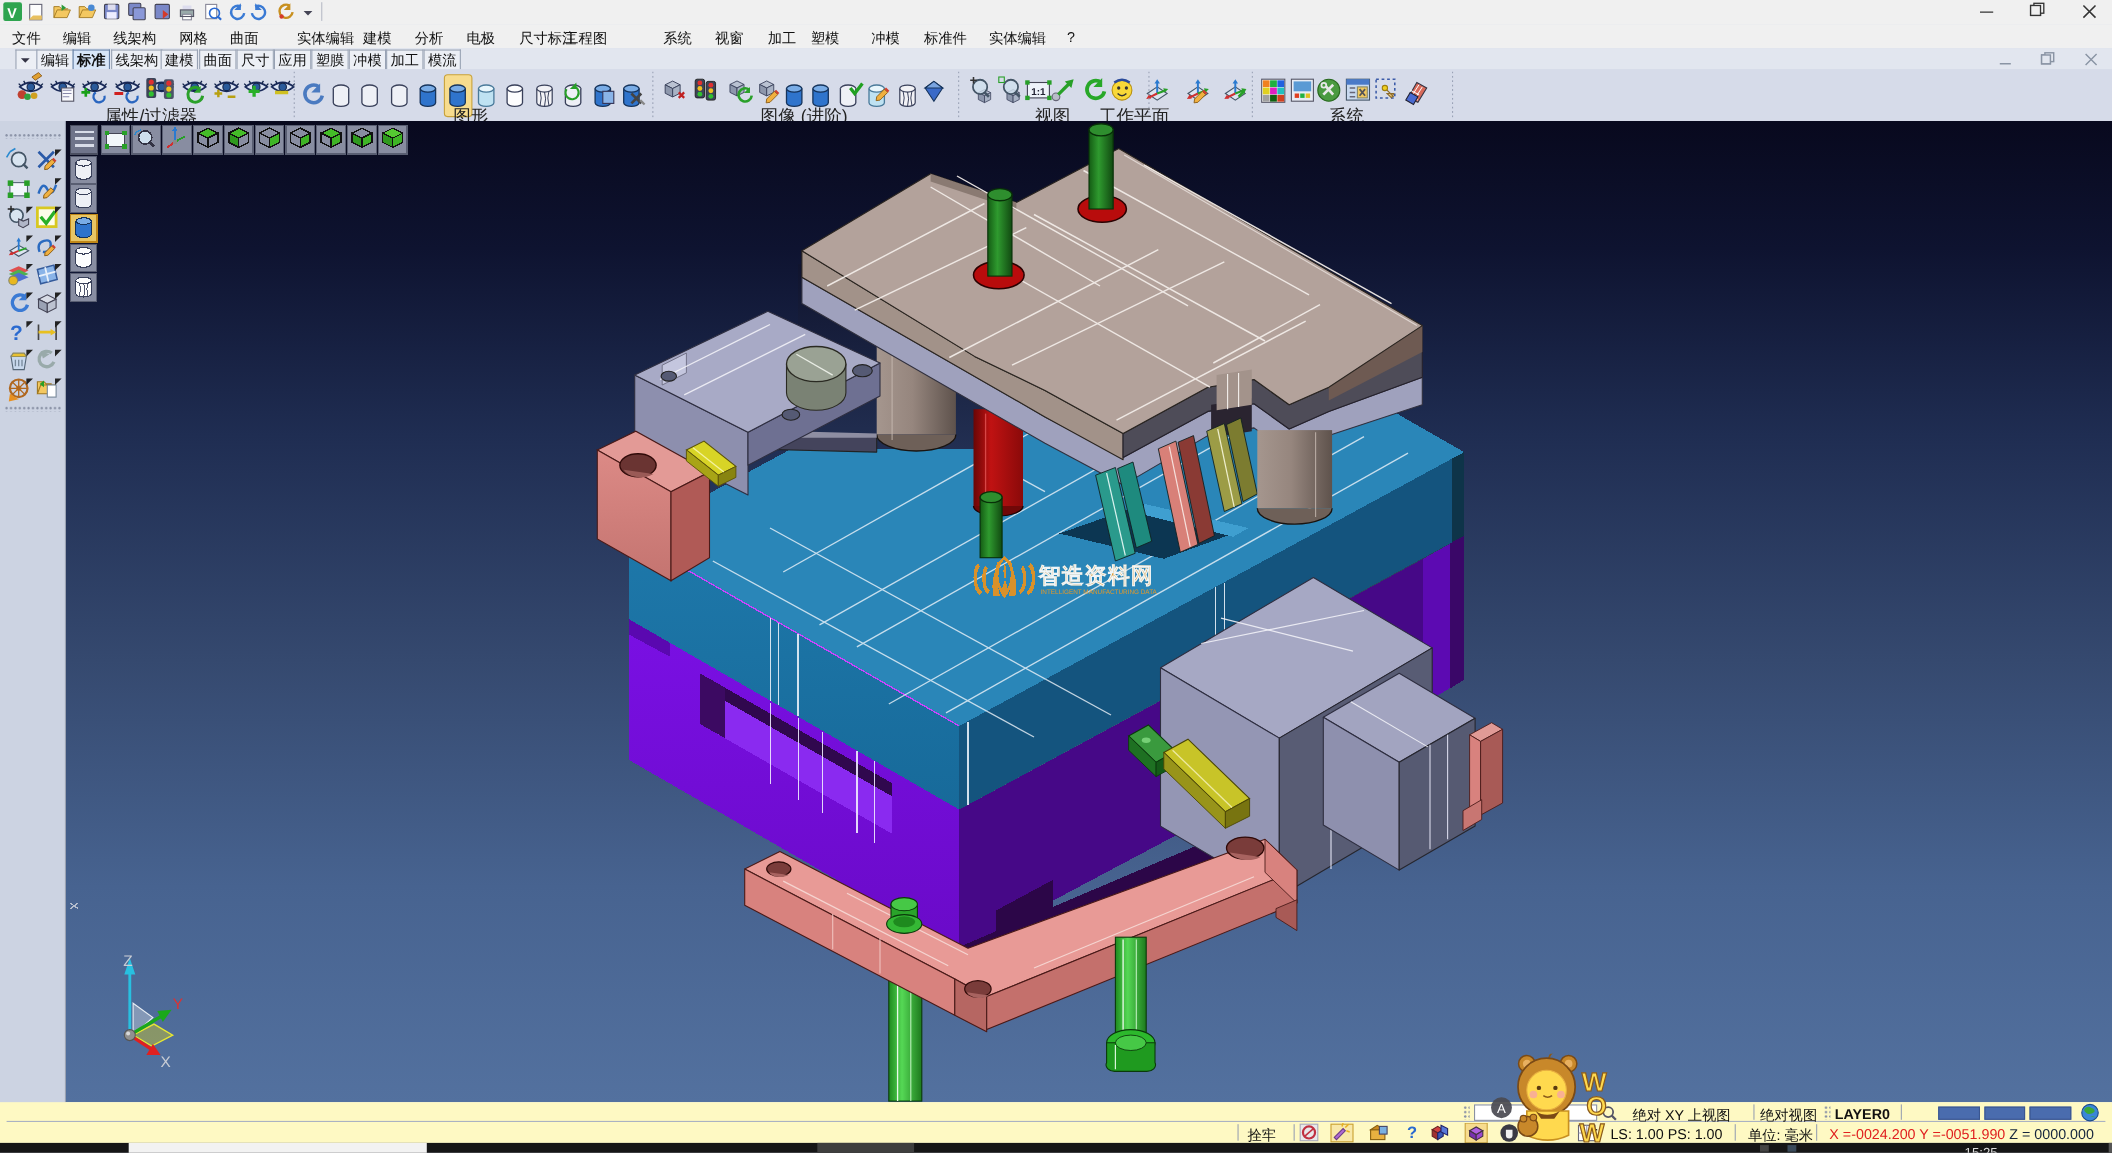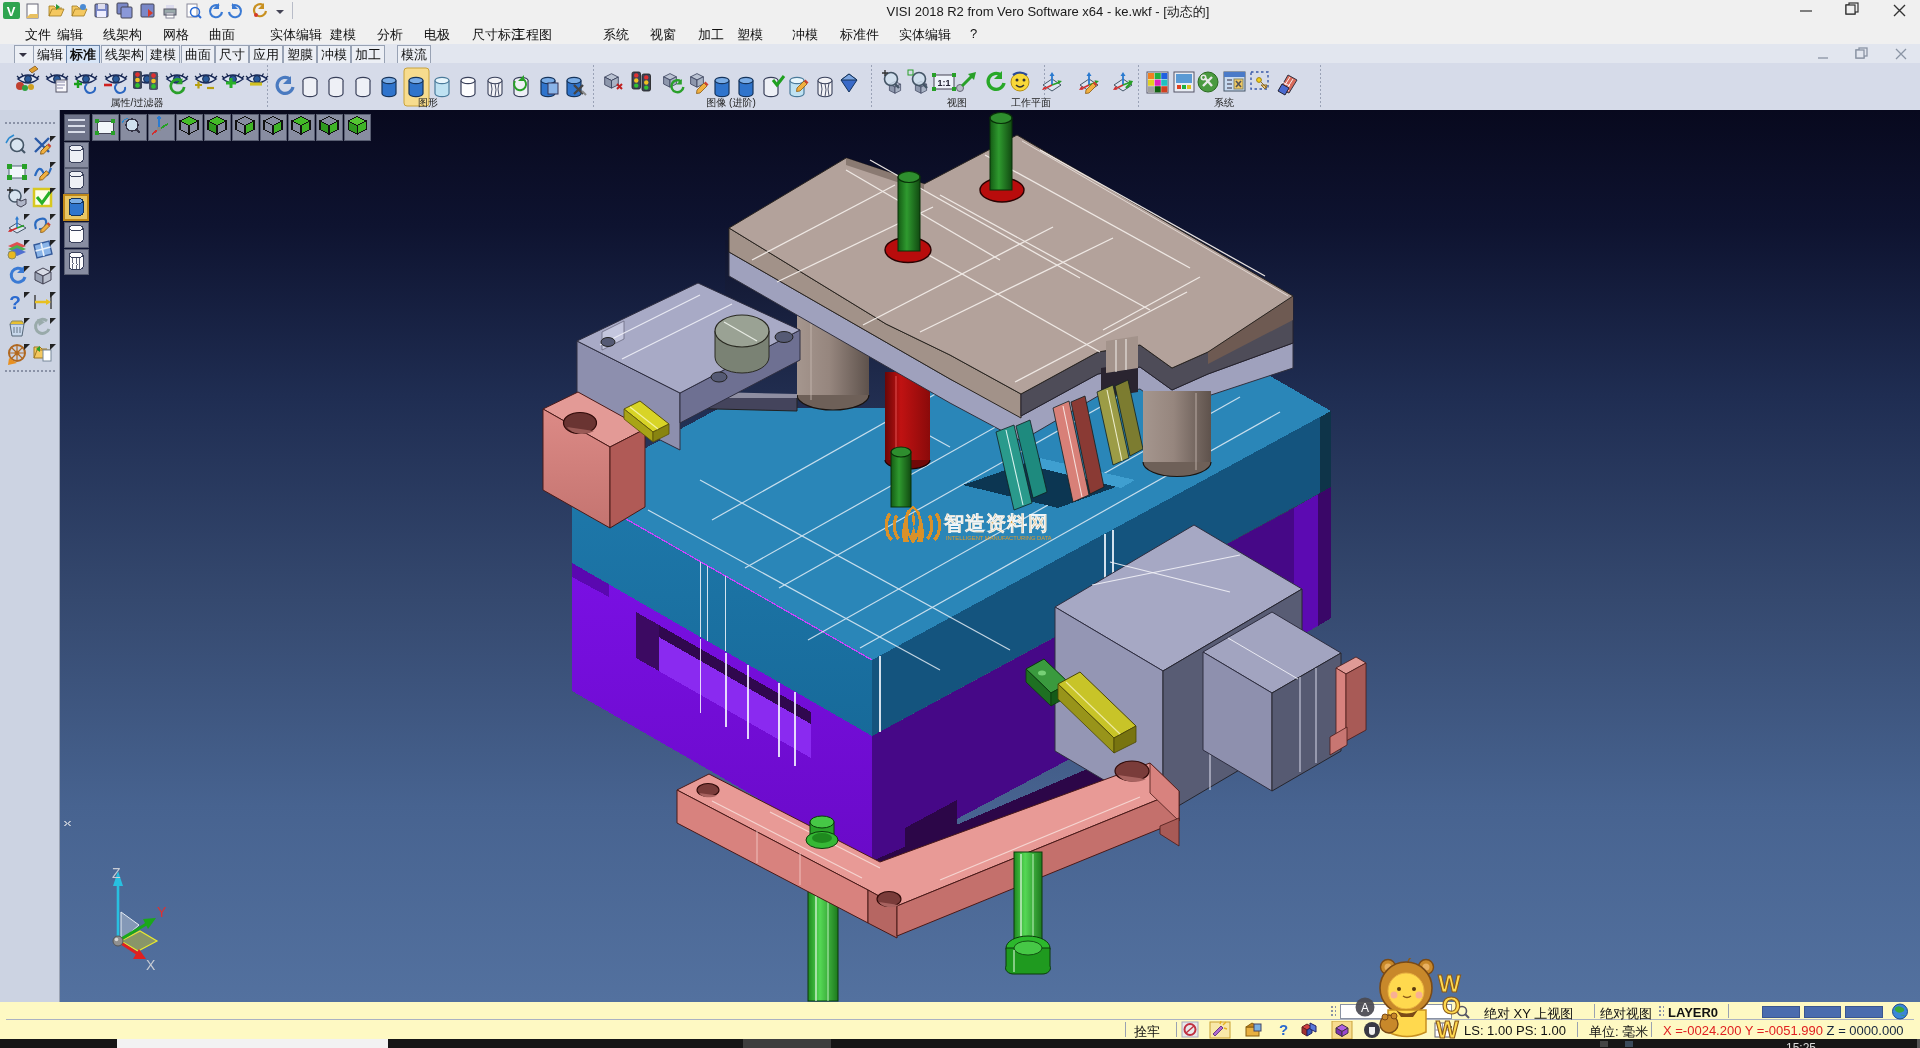--- a/index.html
+++ b/index.html
@@ -5,31 +5,30 @@
 html,body{width:1920px;height:1048px;overflow:hidden;font-family:"Liberation Sans",sans-serif;background:#d6dbe9}
 .abs{position:absolute}
 #titlebar{position:absolute;left:0;top:0;width:1920px;height:22px;background:#f0f0f0}
 #title-text{position:absolute;left:176px;top:3px;width:1744px;text-align:center;font-size:13px;color:#1a1a1a}
 #menubar{position:absolute;left:0;top:22px;width:1920px;height:22px;background:#f0f0f0;font-size:13px;color:#111}
 .mi{position:absolute;top:4px}
 #tabrow{position:absolute;left:0;top:44px;width:1920px;height:19px;background:#e2e6ef;font-size:13px}
 .tab{position:absolute;top:1px;height:18px;line-height:17px;padding:0 3px;background:#eceff5;border:1px solid #98a2b4;border-bottom:none;color:#111}
 .tab.sel{background:#d8e6f8;font-weight:bold;border-color:#6a84a8}
 #ribbon{position:absolute;left:0;top:63px;width:1920px;height:47px;background:#d6dbe9}
-.gl{position:absolute;top:33px;font-size:10px;color:#222;transform:translateX(-50%);white-space:nowrap}
+.gl{position:absolute;top:33px;font-size:16px;color:#222;transform:translateX(-50%);white-space:nowrap}
 .gsep{position:absolute;top:2px;height:42px;width:1px;background-image:linear-gradient(#9aa2b6 40%,transparent 40%);background-size:1px 4px}
 #dock{position:absolute;left:0;top:110px;width:60px;height:892px;background:#ccd3e2;border-right:1px solid #9aa2b2}
 #statusbar{position:absolute;left:0;top:1002px;width:1920px;height:37px;background:#fef9c3;font-size:13px;color:#111}
 #taskbar{position:absolute;left:0;top:1039px;width:1920px;height:9px;background:#161616}
 .vsep{position:absolute;width:1px;background:#9aa2b2}
 .dotgrip{position:absolute;width:6px;background-image:radial-gradient(circle,#8a92a6 1px,transparent 1.2px);background-size:4px 4px}
 </style></head>
 <body>
 <div id="titlebar">
-<div id="title-text">VISI 2018 R2 from Vero Software x64 - ke.wkf - [动态的]</div>
 <svg class="abs" style="left:0;top:0" width="320" height="22">
 <rect x="3" y="2" width="17" height="17" rx="2" fill="#2ea44f"></rect>
       <text x="11" y="16" font-size="13" font-weight="bold" fill="#fff" text-anchor="middle">V</text>
 <g stroke="#667" stroke-width="1" fill="#fdfdfd">
         <rect x="27" y="4" width="11" height="14"></rect>
       </g>
 <path d="M26,18 l4,-4 h8 v4 z" fill="#e8c060"></path>
 <g transform="translate(48,3)">
         <path d="M1,13 l3,-7 h12 l-3,7 z M1,13 v-10 h5 l2,2 h6" fill="#f4c860" stroke="#a07820" stroke-width="0.8"></path>
         <path d="M8,1 l4,3 -4,3" fill="#2a9a3a"></path>
@@ -80,21 +79,21 @@
 </svg>
 <svg class="abs" style="left:1790px;top:0" width="130" height="22" fill="none" stroke="#333" stroke-width="1.2">
 <line x1="10" y1="11" x2="22" y2="11"></line>
 <rect x="56" y="5" width="9" height="9"></rect>
       <rect x="59" y="3" width="9" height="9" fill="#f0f0f0"></rect>
       <rect x="56" y="5" width="9" height="9" fill="#f0f0f0"></rect>
 <path d="M104,5 l11,11 M115,5 l-11,11" stroke-width="1.4"></path>
 </svg>
 </div>
 <div id="menubar">
-<span class="mi" style="left:25px">文件</span>
+<span class="mi" style="left:11px">文件</span>
     <span class="mi" style="left:57px">编辑</span>
     <span class="mi" style="left:103px">线架构</span>
     <span class="mi" style="left:163px">网格</span>
     <span class="mi" style="left:209px">曲面</span>
     <span class="mi" style="left:270px">实体编辑</span>
     <span class="mi" style="left:330px">建模</span>
     <span class="mi" style="left:377px">分析</span>
     <span class="mi" style="left:424px">电极</span>
     <span class="mi" style="left:472px">尺寸标注</span>
     <span class="mi" style="left:513px">工程图</span>
@@ -121,21 +120,21 @@
 <div class="tab" style="left:33px">编辑</div>
 <div class="tab sel" style="left:66px">标准</div>
 <div class="tab" style="left:101px">线架构</div>
 <div class="tab" style="left:146px">建模</div>
 <div class="tab" style="left:181px">曲面</div>
 <div class="tab" style="left:215px">尺寸</div>
 <div class="tab" style="left:249px">应用</div>
 <div class="tab" style="left:283px">塑膜</div>
 <div class="tab" style="left:317px">冲模</div>
 <div class="tab" style="left:351px">加工</div>
-<div class="tab" style="left:397px">模流</div>
+<div class="tab" style="left:385px">模流</div>
 </div>
 <div id="ribbon">
 <svg class="abs" style="left:0;top:0" width="1920" height="47">
 <defs>
 <g id="eye">
           <path d="M1,7 Q11,-1 21,7 Q11,15 1,7 z" fill="#dce4f2" stroke="#1a2a5a" stroke-width="1.6"></path>
           <circle cx="11" cy="7" r="3.4" fill="#2a5a9a" stroke="#13244a"></circle>
           <path d="M2,6 l-2,-2 M6,4 l-1.5,-2.5 M16,4 l1.5,-2.5 M20,6 l2,-2" stroke="#13244a" stroke-width="1.2"></path>
         </g>
 <g id="cylo">

